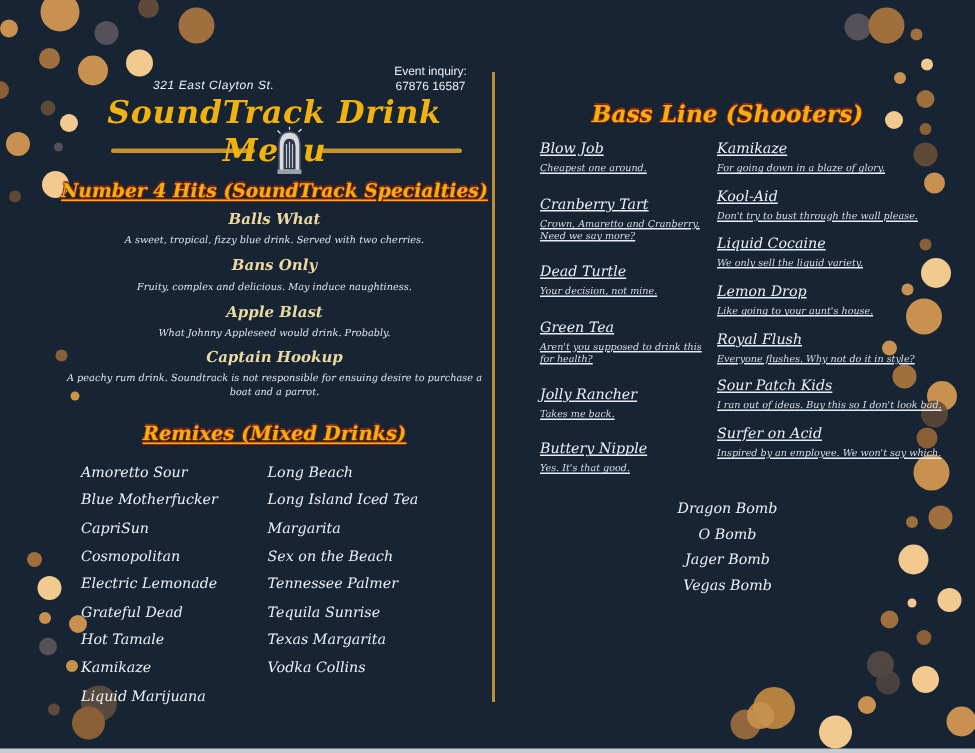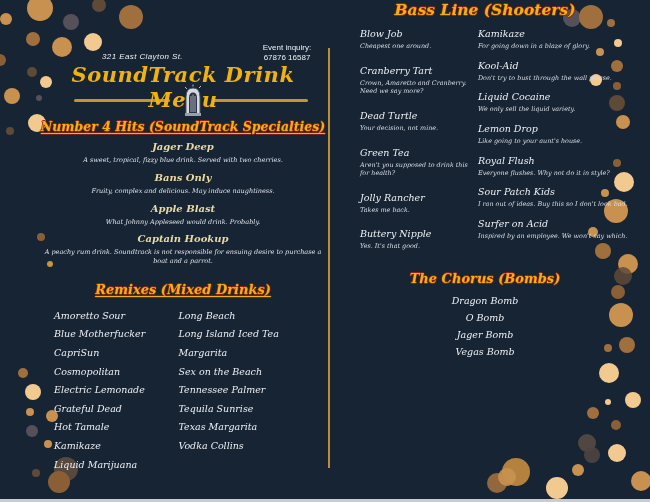--- a/index.html
+++ b/index.html
@@ -32,26 +32,26 @@
   .spec-desc{font-size:6.5px;font-style:italic;color:#dfe3ea;margin-bottom:7px;line-height:1.35;}
   .remix-cols{display:flex;text-align:left;}
   .remix-col{font-size:9.5px;font-style:italic;line-height:18.6px;color:#eef0f5;}
   .remix-col.c1{width:47%;padding-left:14px;box-sizing:border-box;}
   .remix-col.c2{width:53%;padding-left:4px;box-sizing:border-box;}
 
   
   #divider{position:absolute;left:328px;top:48px;width:2px;height:420px;background:#bd8f35;z-index:1;}
 
   
-  #right-page{position:absolute;left:342px;top:0;width:286px;height:390px;z-index:1;box-sizing:border-box;}
+  #right-page{position:absolute;left:342px;top:0;width:286px;height:390px;z-index:1;padding-top:66px;box-sizing:border-box;}
   .shooter-cols{display:flex;margin-top:9px;text-align:left;}
   .sh-col{box-sizing:border-box;}
   .sh-col.c1{width:132px;padding-left:18px;}
   .sh-col.c2{width:154px;padding-left:4px;}
-  .shooter{margin-bottom:9px;}
+  .shooter{margin-bottom:9px;text-decoration:underline;}
   .sh-col.c1 .shooter{margin-bottom:14px;}
   .sh-name{font-size:9.5px;font-style:italic;color:#eef0f5;margin-bottom:3px;}
   .sh-desc{font-size:6.4px;font-style:italic;color:#d9dee6;line-height:1.35;}
   .bombs{text-align:center;font-size:9.5px;font-style:italic;color:#eef0f5;line-height:17px;}
 
   #page-edge{position:absolute;left:0;bottom:0;width:650px;height:3px;background:#c9ccd1;z-index:2;}
 </style>
 </head>
 <body>
 
@@ -141,21 +141,21 @@
         <line x1="2" y1="3" x2="4" y2="5" stroke="#e8e8e8" stroke-width="0.8"></line>
         <line x1="18" y1="2" x2="16" y2="4" stroke="#e8e8e8" stroke-width="0.8"></line>
         <line x1="10" y1="0.5" x2="10" y2="2.5" stroke="#e8e8e8" stroke-width="0.8"></line>
       </svg>
     </span>
 
     <div id="left-flow" class="txt">
       <div class="h-sec h-spec">Number 4 Hits (SoundTrack Specialties)</div>
 
       <div>
-        <div class="spec-name">Jager Deep</div>
+        <div class="spec-name">Balls What</div>
         <div class="spec-desc">A sweet, tropical, fizzy blue drink. Served with two cherries.</div>
       </div>
       <div>
         <div class="spec-name">Bans Only</div>
         <div class="spec-desc">Fruity, complex and delicious. May induce naughtiness.</div>
       </div>
       <div>
         <div class="spec-name">Apple Blast</div>
         <div class="spec-desc">What Johnny Appleseed would drink. Probably.</div>
       </div>
@@ -247,21 +247,20 @@
           <div class="sh-name">Sour Patch Kids</div>
           <div class="sh-desc">I ran out of ideas. Buy this so I don't look bad.</div>
         </div>
         <div class="shooter">
           <div class="sh-name">Surfer on Acid</div>
           <div class="sh-desc">Inspired by an employee. We won't say which.</div>
         </div>
       </div>
     </div>
 
-    <div class="h-sec h-chorus txt">The Chorus (Bombs)</div>
     <div class="bombs txt">
       <div>Dragon Bomb</div>
       <div>O Bomb</div>
       <div>Jager Bomb</div>
       <div>Vegas Bomb</div>
     </div>
   </div>
 
   <div id="page-edge"></div>
 </div>

